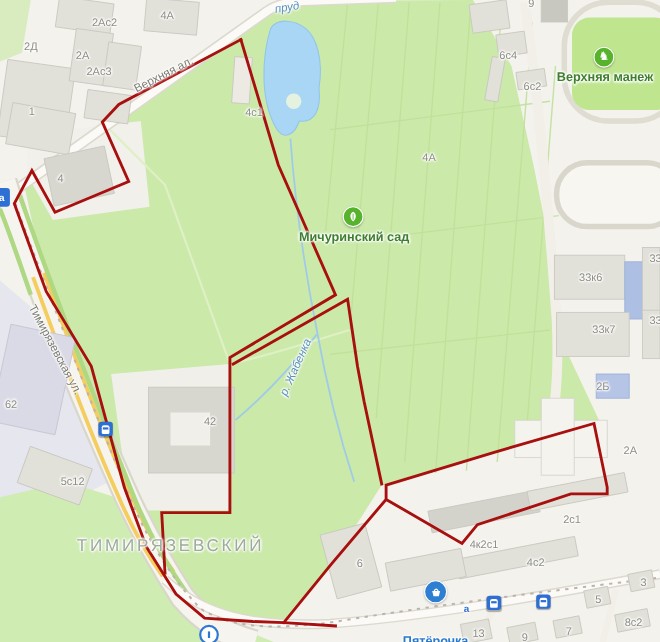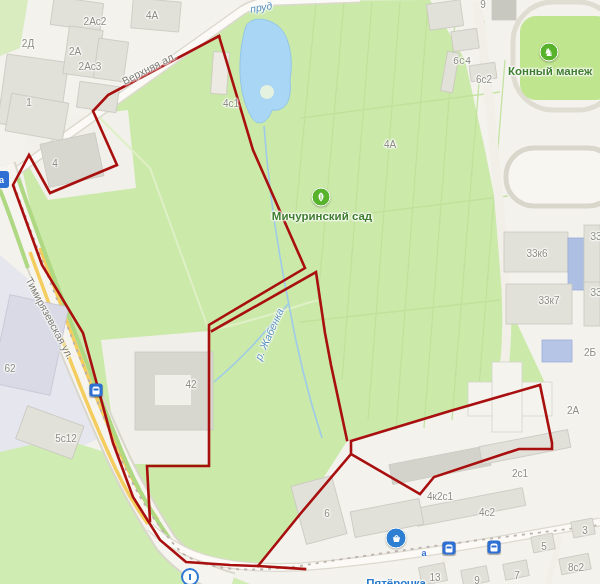--- a/index.html
+++ b/index.html
@@ -165,41 +165,42 @@
 
     <g id="boundary-group" fill="none" stroke-linejoin="miter" stroke-linecap="square" stroke="#a80f0f" stroke-width="2.6">
         <polyline points="219,36 253,150 305,268 209,325 209,466 147,466 150,521"></polyline>
         <polyline points="219,36 108,95 93,111 117,165 50,193 29,155 13,185 42,265 83,333 113,443 133,497 160,540 186,562 230,565 258,566 305,569"></polyline>
         <polyline points="258,566 301,513 351,454 351,441 450,411 540,385 552,443 552,449 519,449 434,477 420,494 351,454"></polyline>
         <polyline points="212,331 316,272 325,333 331,365 347,440"></polyline>
       </g>
   </svg>
 
   <div id="overlay">
+      <span class="map-label lbl-district" style="left: 155px; top: 497px;">ТИМИРЯЗЕВСКИЙ</span>
       <span class="map-label lbl-street" style="left: 149px; top: 68px; transform: translate(-50%, -50%) rotate(-27deg);">Верхняя ал.</span>
       <span class="map-label lbl-street" style="left: 50px; top: 318px; transform: translate(-50%, -50%) rotate(62deg);">Тимирязевская ул.</span>
       <span class="map-label lbl-water" style="left: 261px; top: 7px; transform: translate(-50%, -50%) rotate(-10deg);">пруд</span>
       <span class="map-label lbl-water" style="left: 269px; top: 334px; transform: translate(-50%, -50%) rotate(-66deg);">р. Жабенка</span>
       <span class="map-label lbl-bldg" style="left: 95px; top: 21px; text-align: center;">2Ас2</span>
       <span class="map-label lbl-bldg" style="left: 152px; top: 15px;">4А</span>
       <span class="map-label lbl-bldg" style="left: 28px; top: 43px;">2Д</span>
       <span class="map-label lbl-bldg" style="left: 75px; top: 51px;">2А</span>
       <span class="map-label lbl-bldg" style="left: 90px; top: 66px;">2Ас3</span>
       <span class="map-label lbl-bldg" style="left: 29px; top: 102px;">1</span>
       <span class="map-label lbl-bldg" style="left: 55px; top: 163px;">4</span>
       <span class="map-label lbl-bldg" style="left: 231px; top: 69px; margin-top: 34px;">4с1</span>
       <span class="map-label lbl-bldg" style="left: 483px; top: 4px;">9</span>
-      <span class="map-label lbl-bldg" style="left: 462px; top: 61px; font-family: Liberation Mono, monospace;">6с4</span>
+      <span class="map-label lbl-bldg" style="left: 462px; top: 51px;">6с4</span>
       <span class="map-label lbl-bldg" style="left: 484px; top: 79px;">6с2</span>
       <span class="map-label lbl-bldg" style="left: 390px; top: 144px;">4А</span>
       <span class="map-label lbl-bldg" style="left: 596px; top: 236px;">33</span>
       <span class="map-label lbl-bldg" style="left: 537px; top: 253px;">33к6</span>
       <span class="map-label lbl-bldg" style="left: 596px; top: 292px;">33</span>
       <span class="map-label lbl-bldg" style="left: 549px; top: 300px; text-align: right;">33к7</span>
-      <span class="map-label lbl-bldg" style="left: 590px; top: 352px;">2Б</span>
+      <span class="map-label lbl-bldg" style="left: 548px; top: 352px;">2Б</span>
       <span class="map-label lbl-bldg" style="left: 573px; top: 410px;">2А</span>
       <span class="map-label lbl-bldg" style="left: 10px; top: 368px;">62</span>
       <span class="map-label lbl-bldg" style="left: 191px; top: 384px;">42</span>
       <span class="map-label lbl-bldg" style="left: 66px; top: 438px;">5с12</span>
       <span class="map-label lbl-bldg" style="left: 327px; top: 513px;">6</span>
       <span class="map-label lbl-bldg" style="left: 520px; top: 473px;">2с1</span>
       <span class="map-label lbl-bldg" style="left: 440px; top: 496px;">4к2с1</span>
       <span class="map-label lbl-bldg" style="left: 487px; top: 512px;">4с2</span>
       <span class="map-label lbl-bldg" style="left: 544px; top: 546px;">5</span>
       <span class="map-label lbl-bldg" style="left: 585px; top: 530px;">3</span>
@@ -211,21 +212,21 @@
       <div class="poi-circle poi-green" style="left: 321px; top: 197px;">
         <svg width="11" height="11" viewBox="0 0 20 20">
           <path d="M10 2 C16 5 16 13 10 18 C4 13 4 5 10 2 Z" fill="#fff"></path>
           <path d="M10 5 L10 15" stroke="#57b32c" stroke-width="1.4"></path>
         </svg>
       </div>
       <span class="map-label lbl-poi-green" style="left: 322px; top: 216px; pointer-events: auto;">Мичуринский сад</span>
       <div class="poi-circle poi-green" style="left: 549px; top: 52px;">
         <span class="poi-glyph" style="font-size:11px">♞</span>
       </div>
-      <span class="map-label lbl-poi-green" style="left: 550px; top: 71px; pointer-events: auto;">Конный манеж</span>
+      <span class="map-label lbl-poi-green" style="left: 550px; top: 71px; pointer-events: auto;">Верхняя манеж</span>
       <div class="poi-circle poi-blue" style="left: 396px; top: 538px;">
         <svg width="12" height="12" viewBox="0 0 20 20">
           <path d="M4 8 L16 8 L14 16 L6 16 Z" fill="#fff"></path>
           <path d="M7 8 Q10 2 13 8" stroke="#fff" fill="none" stroke-width="1.8"></path>
         </svg>
       </div>
       <span class="map-label lbl-poi-blue" style="left: 396px; top: 583px; pointer-events: auto; text-align: center;">Пятёрочка</span>
       <div class="tram-stop" style="left: 96px; top: 390px;">
         <div class="tram-glyph"></div>
       </div>

